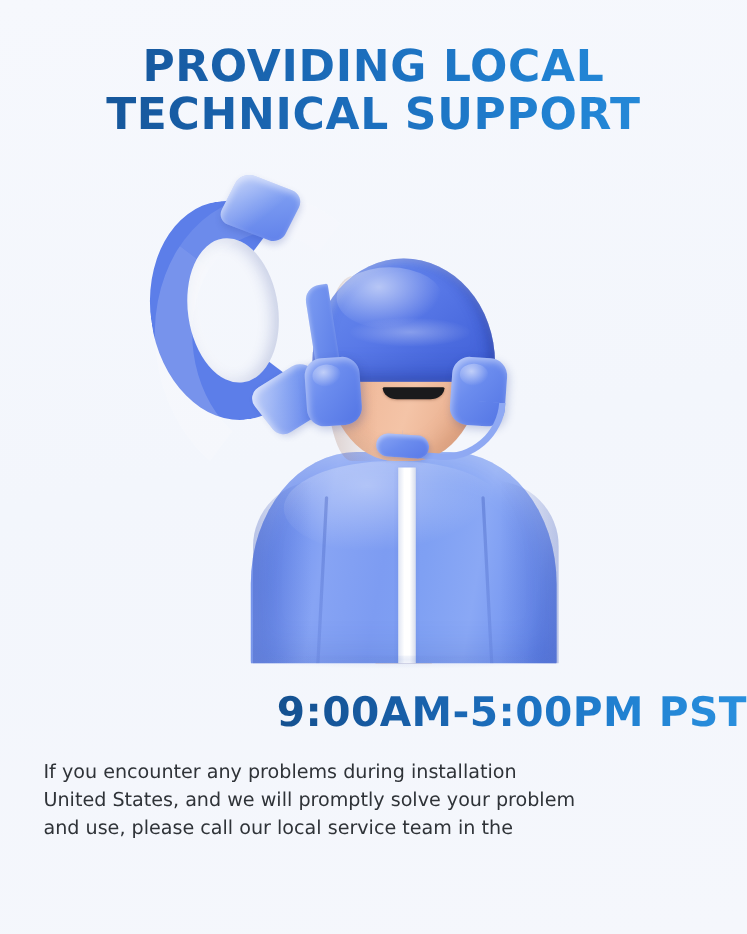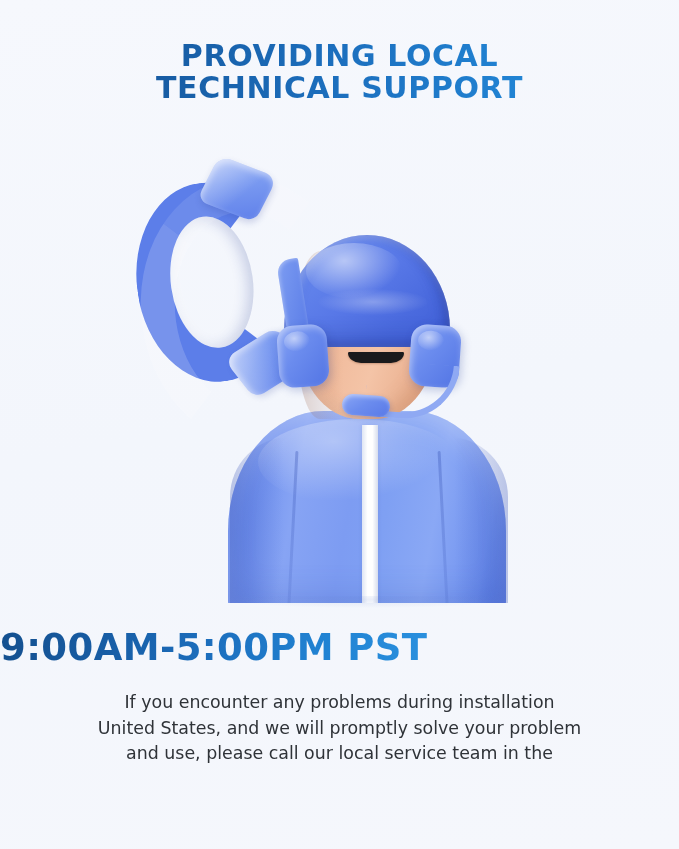--- a/index.html
+++ b/index.html
@@ -27,57 +27,57 @@
   
   .headline {
     position: absolute;
     top: 40px;
     left: 0;
     width: 679px;
     text-align: center;
     line-height: 1.08;
     letter-spacing: 0.6px;
     font-weight: 800;
-    font-size: 30px;
+    font-size: 40px;
     user-select: none;
   }
   .headline .line {
     display: block;
     white-space: nowrap;
   }
   .grad-text {
     background-image: linear-gradient(95deg, #14508f 0%, #175ba2 22%, #1c6fbe 50%, #2183d3 76%, #2a90de 100%);
     -webkit-background-clip: text;
     background-clip: text;
     color: transparent;
     -webkit-text-fill-color: transparent;
   }
 
   
   .hours {
     position: absolute;
     top: 626px;
     left: 0;
     width: 679px;
-    text-align: left;
+    text-align: right;
     font-size: 37px;
     font-weight: 800;
     letter-spacing: 0.4px;
     white-space: nowrap;
     user-select: none;
   }
 
   
   .body-copy {
     position: absolute;
     top: 690px;
     left: 50%;
     transform: translateX(-50%);
     width: 600px;
-    text-align: center;
+    text-align: left;
     font-size: 17.4px;
     line-height: 25.5px;
     color: #2f3338;
     font-weight: 400;
   }
   .body-copy .cline { display: block; white-space: nowrap; }
 
   
   .illustration {
     position: absolute;

